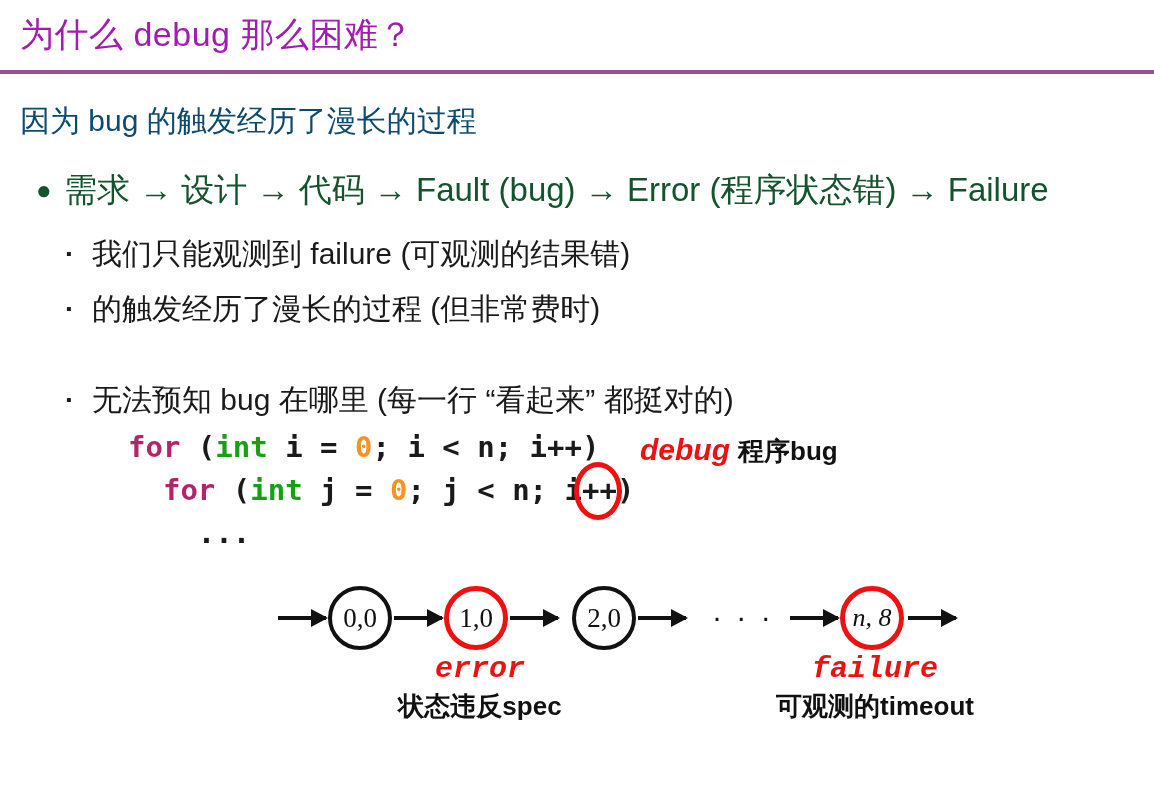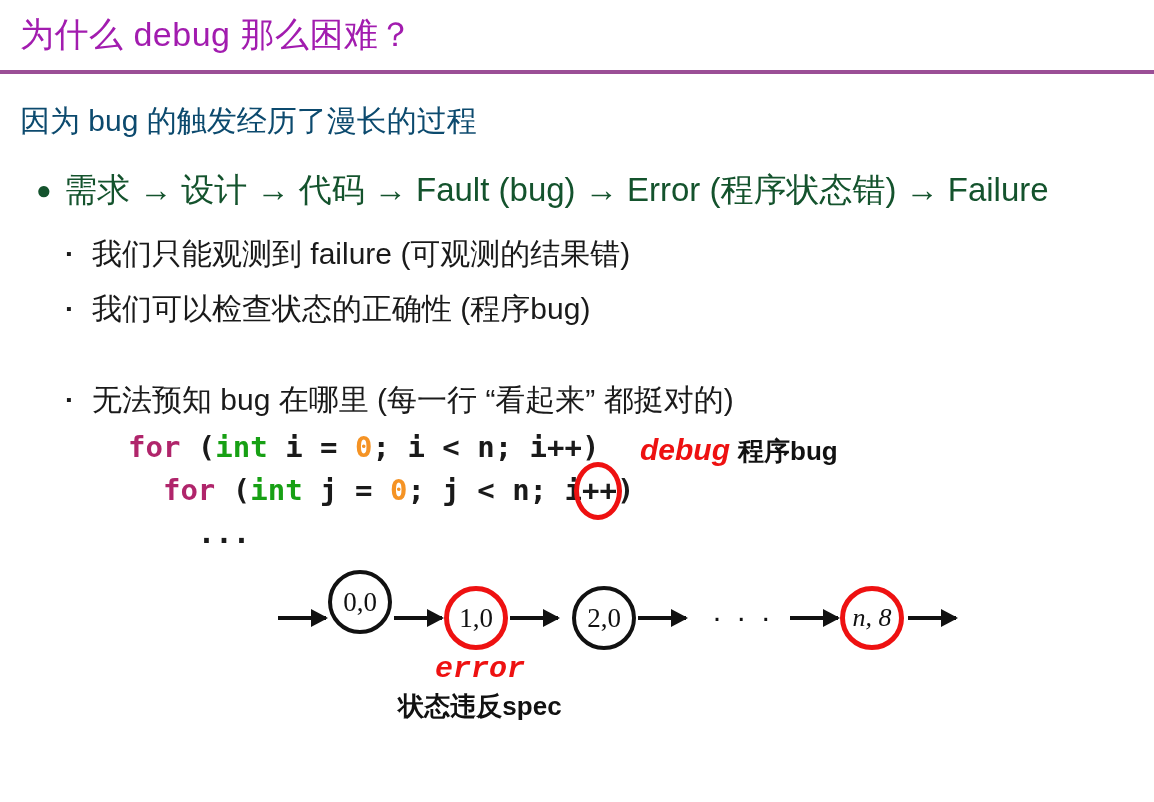--- a/index.html
+++ b/index.html
@@ -210,34 +210,34 @@
 <body>
 
 <div class="slide-title">为什么 debug 那么困难？</div>
 <div class="title-rule"></div>
 
 <div class="lead-line">因为 bug 的触发经历了漫长的过程</div>
 
 <div class="bullet-l1"><span class="dot">●</span><span>需求 → 设计 → 代码 → Fault (bug) → Error (程序状态错) → Failure</span></div>
 
 <div class="bullet-l2 b2-a"><span class="sq">▪</span><span>我们只能观测到 failure (可观测的结果错)</span></div>
-<div class="bullet-l2 b2-b"><span class="sq">▪</span><span>我们可以检查状态的正确性 (程序bug)</span></div>
+<div class="bullet-l2 b2-b"><span class="sq">▪</span><span>的触发经历了漫长的过程 (但非常费时)</span></div>
 <div class="bullet-l2 b2-c"><span class="sq">▪</span><span>无法预知 bug 在哪里 (每一行 “看起来” 都挺对的)</span></div>
 
 <div class="code-block"><span class="kw">for</span><span class="plain"> (</span><span class="type">int</span><span class="plain"> i = </span><span class="num">0</span><span class="plain">; i &lt; n; i++)</span>
 <span class="plain">  </span><span class="kw">for</span><span class="plain"> (</span><span class="type">int</span><span class="plain"> j = </span><span class="num">0</span><span class="plain">; j &lt; n; i++)</span>
 <span class="plain">    ...</span></div>
 
 <div class="annot-fault"><span class="kwd">debug</span><span class="cn">程序bug</span></div>
 <div class="circle-highlight"></div>
 
 <div class="diagram">
 
   <div class="arrow" style="left:278px; top:46px; width:48px;"></div>
-  <div class="node" style="left:328px; top:0;">
+  <div class="node" style="left:328px; top:16px;">
       <span>0,0</span>
     </div>
 
   <div class="arrow" style="left:394px; top:46px; width:48px;"></div>
   <div class="node red" style="left:444px; top:16px;">
       <span>1,0</span>
     </div>
 
   <div class="arrow" style="left:510px; top:46px; width:48px;"></div>
   <div class="node" style="left:572px; top:16px;">
@@ -253,14 +253,18 @@
       <span>n, 8</span>
     </div>
 
   <div class="arrow" style="left:908px; top:46px; width:48px;"></div>
 
   <div class="caption" style="left:390px; top:80px; width:180px;">
     <span class="tag">error</span>
     <span class="cn">状态违反spec</span>
   </div>
 
+  <div class="caption" style="left:775px; top:80px; width:200px;">
+    <span class="tag">failure</span>
+    <span class="cn">可观测的timeout</span>
+  </div>
 
 </div>
 
 </body></html>

